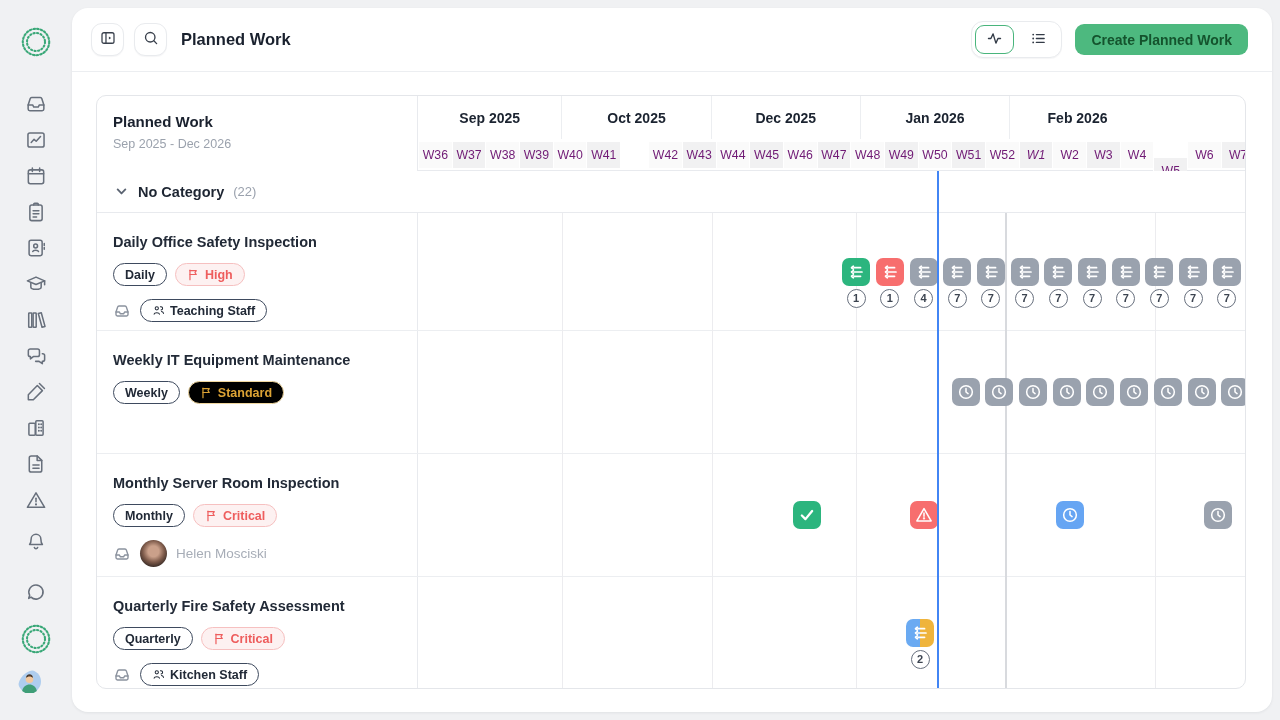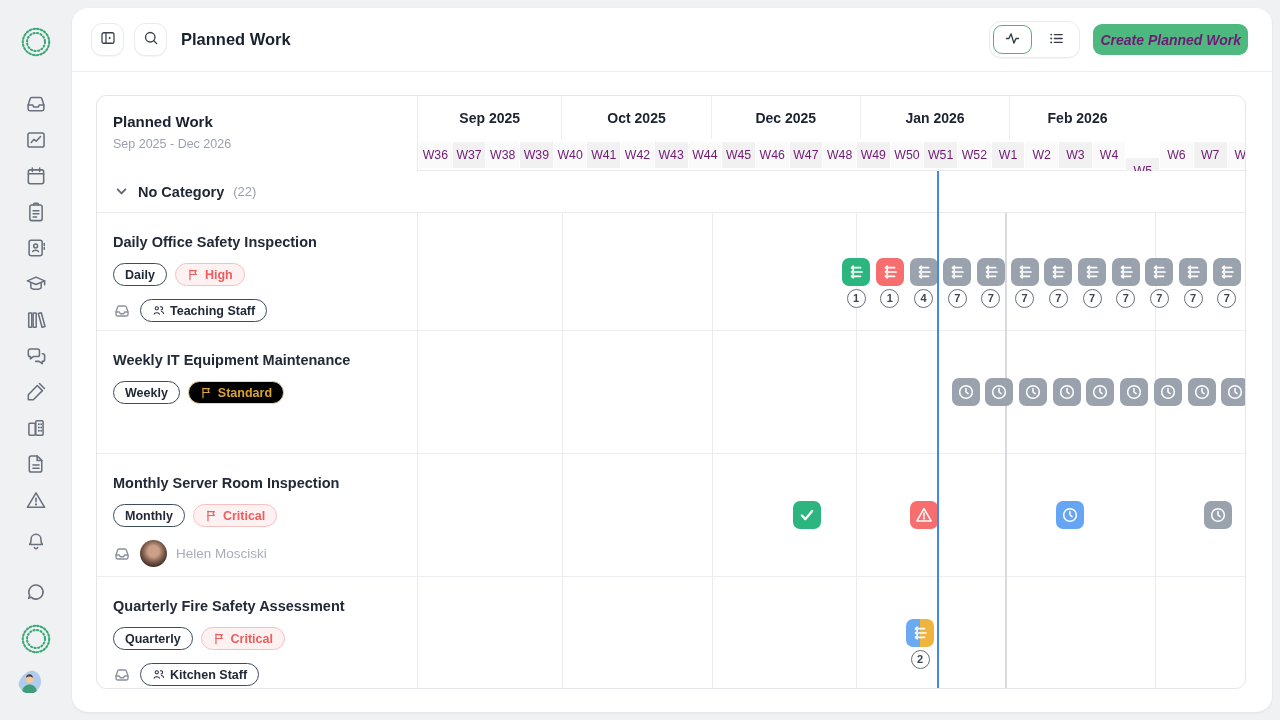--- a/index.html
+++ b/index.html
@@ -17,21 +17,21 @@
   .card{position:absolute;left:72px;top:8px;width:1200px;height:704px;background:#fff;border-radius:16px;box-shadow:0 1px 3px rgba(16,24,40,.07);}
   .card-head{height:64px;display:flex;align-items:center;padding:0 24px 0 19px;border-bottom:1px solid #eceef1;}
   .hbtn{width:33px;height:33px;border:1px solid #e9ebee;border-radius:11px;background:#fff;display:grid;place-items:center;color:#39404c;box-shadow:0 1px 1px rgba(16,24,40,.04);cursor:pointer;margin-right:10px;}
   .hbtn svg{width:18px;height:18px;}
   .page-title{font-size:16.5px;font-weight:700;color:#1a212e;margin-left:4px;}
   .head-right{margin-left:auto;display:flex;align-items:center;gap:13px;}
   .seg{display:flex;align-items:center;gap:5px;border:1px solid #e9ebee;border-radius:12px;background:#fff;padding:3px;box-shadow:0 1px 1px rgba(16,24,40,.04);}
   .seg .sbtn{width:39px;height:29px;border-radius:9px;border:1px solid transparent;background:transparent;display:grid;place-items:center;color:#333b47;cursor:pointer;}
   .seg .sbtn.active{border-color:#49b57c;}
   .seg svg{width:17px;height:17px;}
-  .create-btn{height:31px;padding:0 7px;border:none;border-radius:9px;background:#4db97f;color:#701a75;font-size:14px;font-weight:700;font-family:"Liberation Sans",sans-serif;cursor:pointer;font-style:italic;}
+  .create-btn{height:31px;padding:0 16px;border:none;border-radius:9px;background:#4db97f;color:#14532d;font-size:14px;font-weight:700;font-family:"Liberation Sans",sans-serif;cursor:pointer;}
 
   
   .gantt{position:absolute;left:24px;top:87px;width:1150px;height:594px;background:#fff;border:1px solid #e4e6ea;border-radius:10px;overflow:hidden;}
   .g-head{display:flex;height:75px;}
   .left-head{width:321px;flex:none;border-right:1px solid #e8eaee;padding:17px 16px 0;}
   .lh-title{font-size:15px;font-weight:700;color:#1a212e;margin-bottom:7px;}
   .lh-sub{font-size:12.5px;color:#9ba2ad;}
   .tl-head{flex:1;overflow:hidden;}
   .months{display:flex;height:43px;}
   .m-cell{flex:none;height:100%;display:flex;align-items:center;justify-content:center;font-size:14px;font-weight:700;color:#1b2330;border-right:1px solid #eceef1;white-space:nowrap;}
@@ -257,32 +257,32 @@
               <div class="m-cell" style="width: 149.243px;">Jan 2026</div>
               <div class="m-cell" style="width: 134.8px;">Feb 2026</div>
             </div>
           <div class="weeks">
               <div class="w-cell we" style="width: 33.7px;">W36</div>
               <div class="w-cell wo" style="width: 33.7px;">W37</div>
               <div class="w-cell we" style="width: 33.7px;">W38</div>
               <div class="w-cell wo" style="width: 33.7px;">W39</div>
               <div class="w-cell we" style="width: 33.7px;">W40</div>
               <div class="w-cell wo" style="width: 33.7px;">W41</div>
-              <div class="w-cell we" style="width: 33.7px;">W42</div>
+              <div class="w-cell we" style="width: 33.7px; margin-left: 28px;">W42</div>
               <div class="w-cell wo" style="width: 33.7px;">W43</div>
               <div class="w-cell we" style="width: 33.7px;">W44</div>
               <div class="w-cell wo" style="width: 33.7px;">W45</div>
               <div class="w-cell we" style="width: 33.7px;">W46</div>
               <div class="w-cell wo" style="width: 33.7px;">W47</div>
               <div class="w-cell we" style="width: 33.7px;">W48</div>
               <div class="w-cell wo" style="width: 33.7px;">W49</div>
               <div class="w-cell we" style="width: 33.7px;">W50</div>
               <div class="w-cell wo" style="width: 33.7px;">W51</div>
               <div class="w-cell we" style="width: 33.7px;">W52</div>
-              <div class="w-cell wo" style="width: 33.7px;">W1</div>
+              <div class="w-cell wo" style="width: 33.7px; font-style: italic;">W1</div>
               <div class="w-cell we" style="width: 33.7px;">W2</div>
               <div class="w-cell wo" style="width: 33.7px;">W3</div>
               <div class="w-cell we" style="width: 33.7px;">W4</div>
               <div class="w-cell wo" style="width: 33.7px; margin-top: 32px;">W5</div>
               <div class="w-cell we" style="width: 33.7px;">W6</div>
               <div class="w-cell wo" style="width: 33.7px;">W7</div>
               <div class="w-cell we" style="width: 33.7px;">W8</div>
             </div>
         </div>
       </div>

